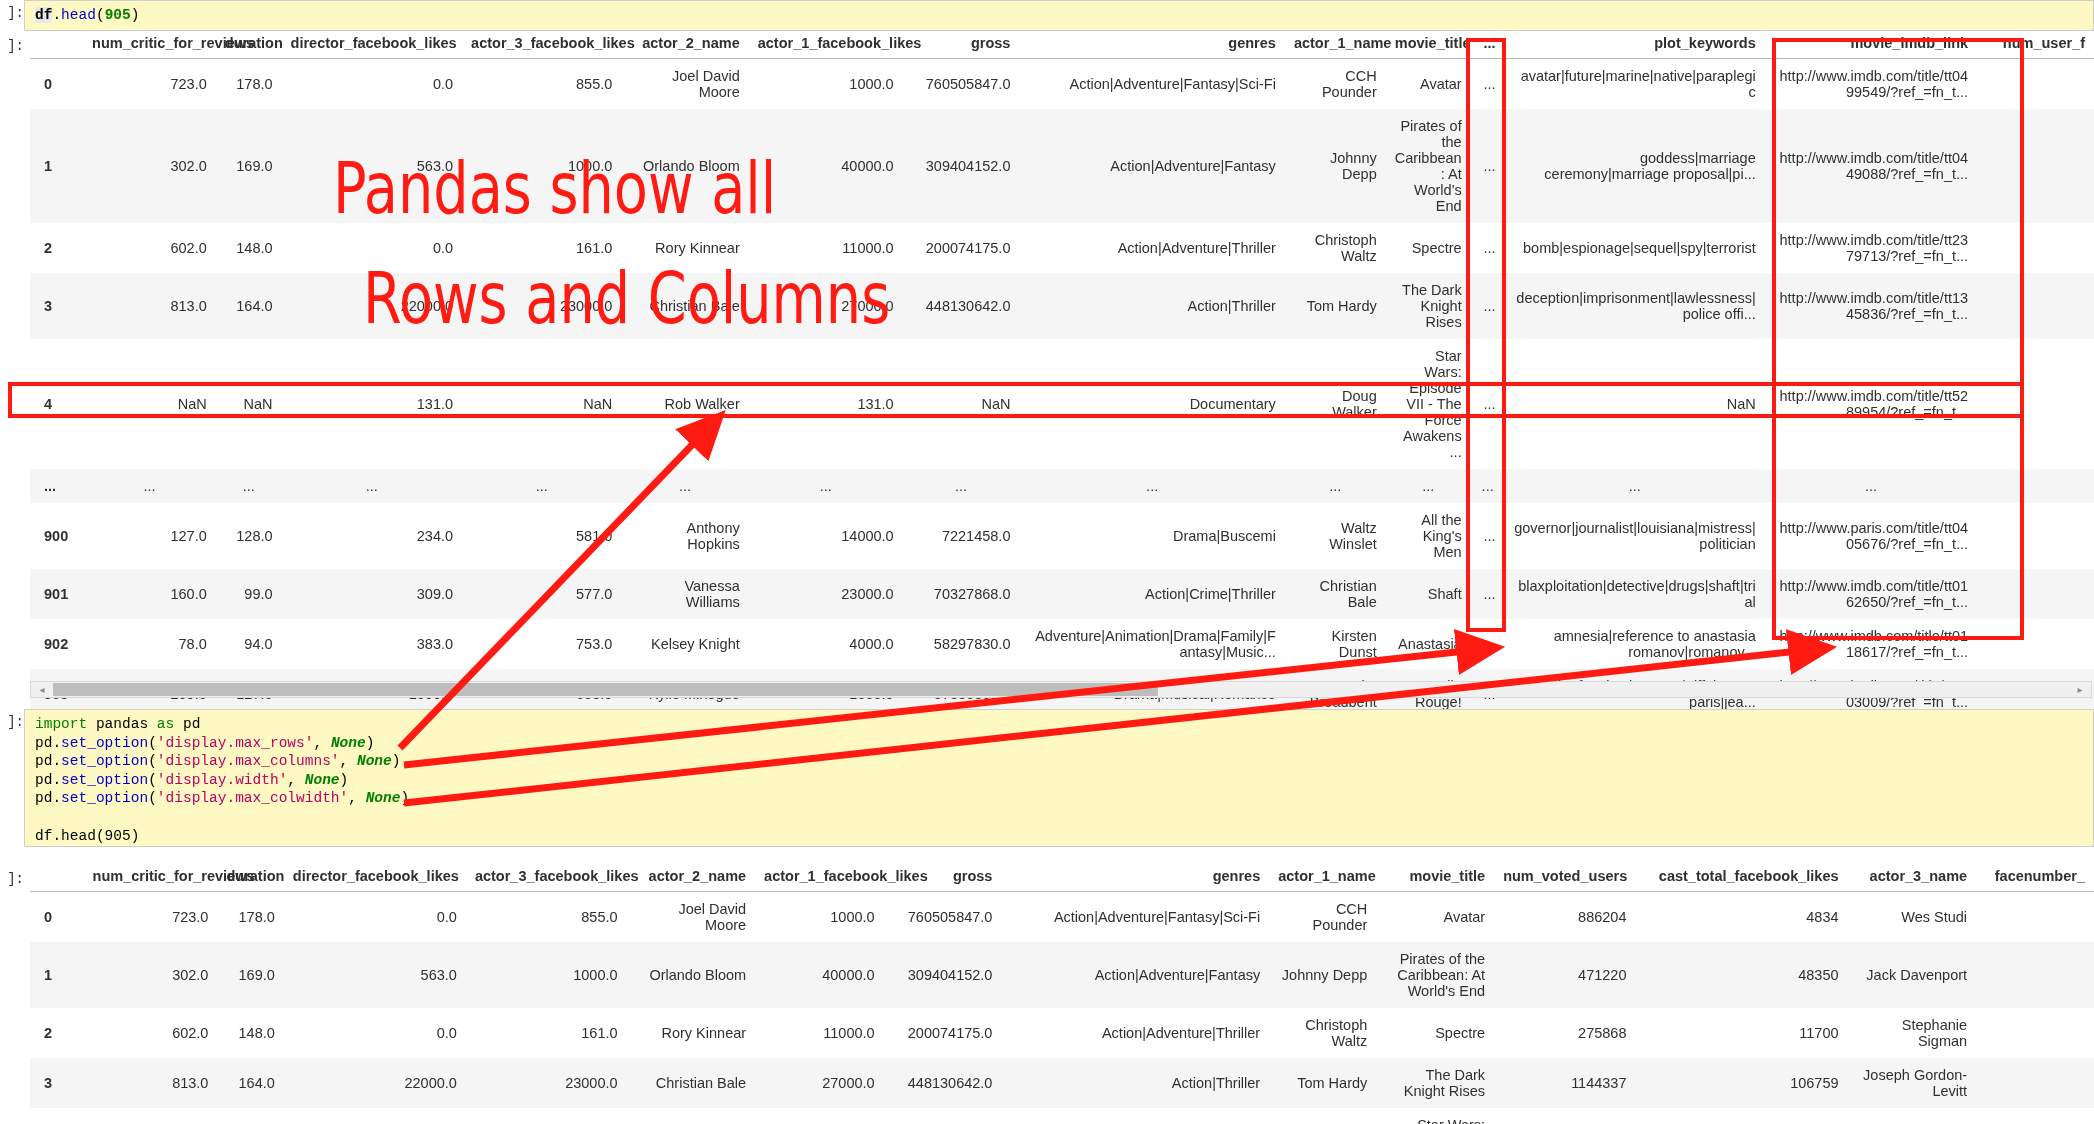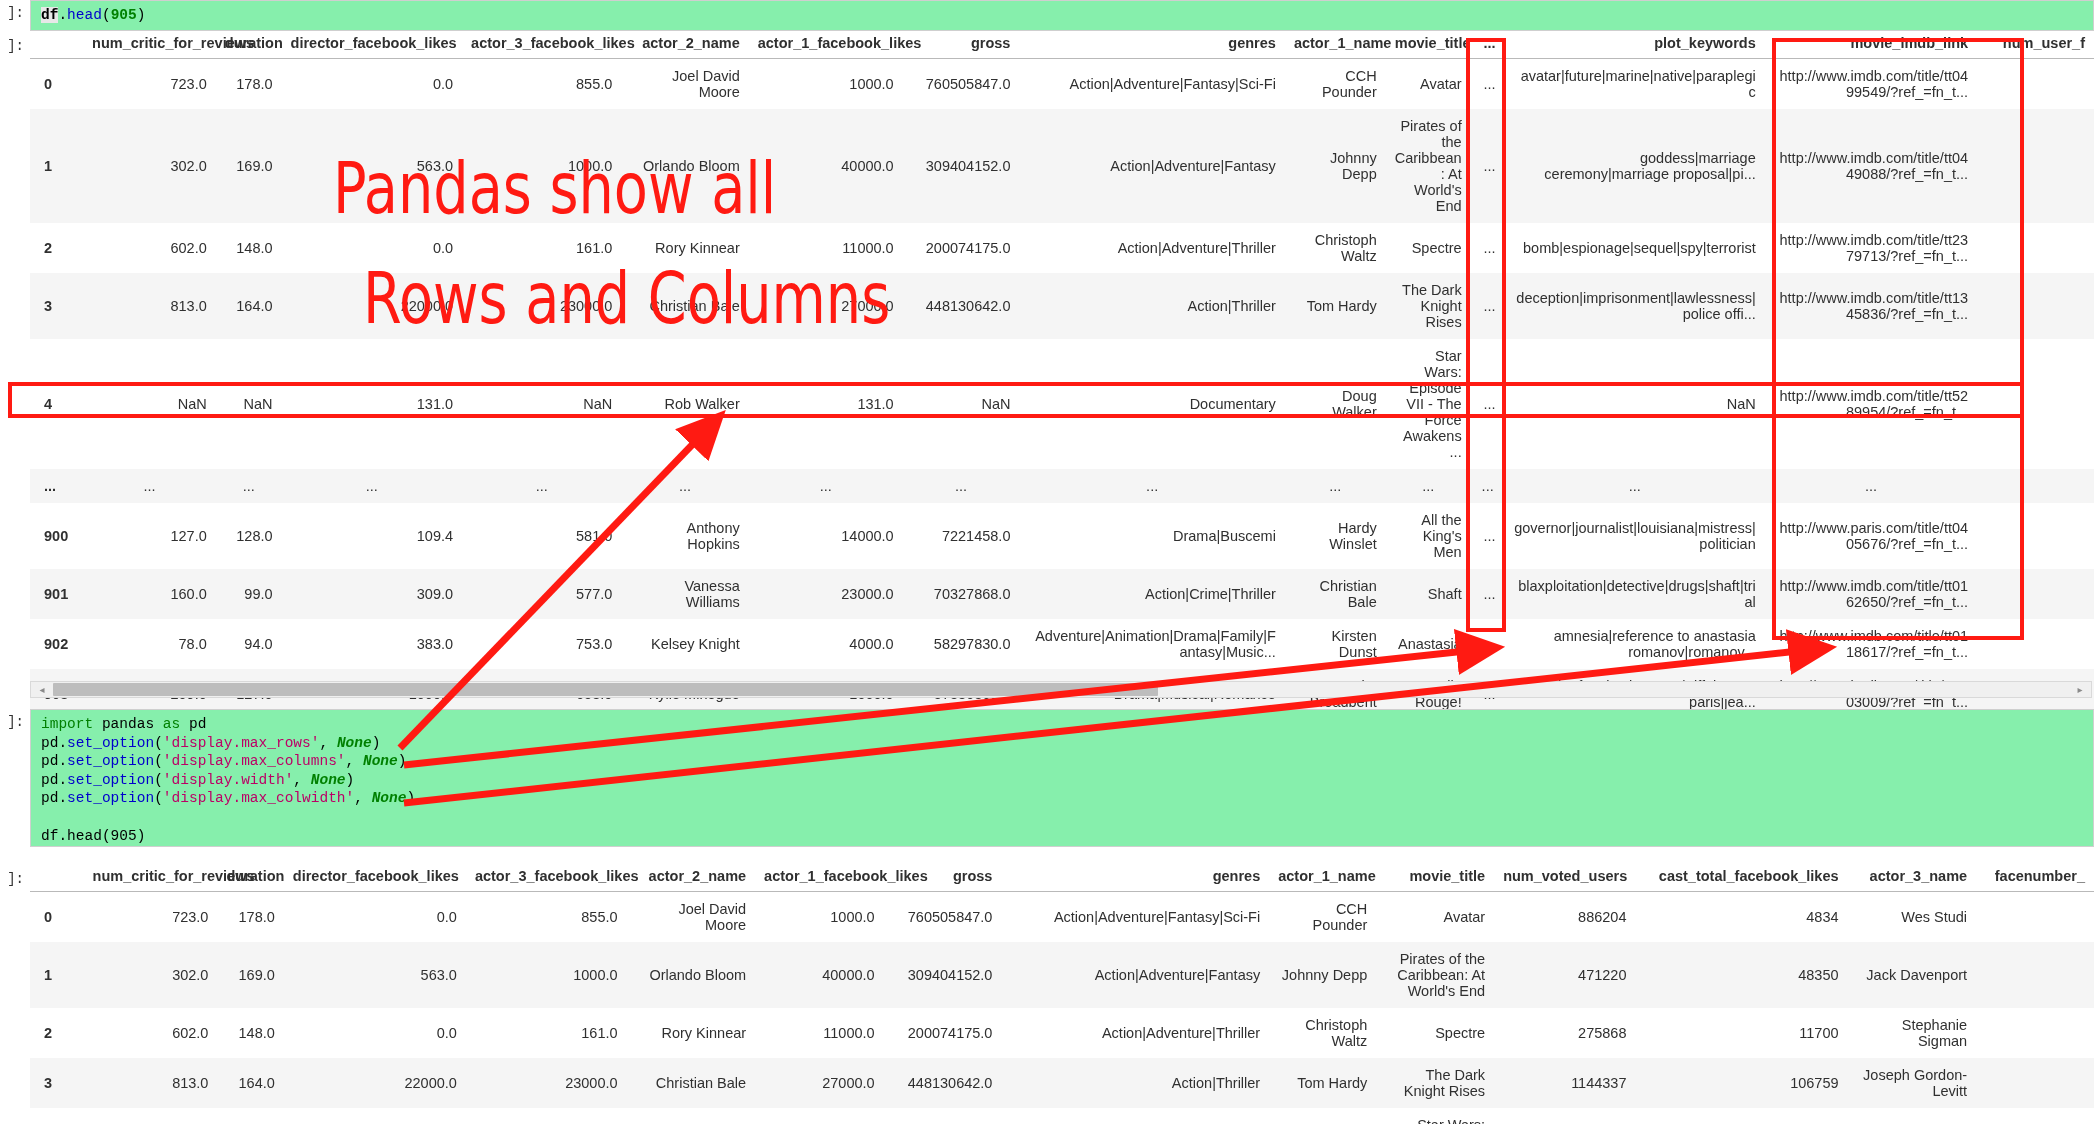--- a/index.html
+++ b/index.html
@@ -22,29 +22,28 @@
   }
   .prompt-out {
     width: 24px; min-width: 24px; text-align: right;
     font-family: "Liberation Mono", monospace;
     font-size: 14px; color: #303030; padding-top: 4px;
     white-space: pre; line-height: 1.4;
   }
 
   .code-area {
     flex: 1 1 auto;
-    background: #86efac;
+    background: #fef9c3;
     border: 1px solid #cfcfcf;
     padding: 5px 0 5px 10px;
     font-family: "Liberation Mono", monospace;
     font-size: 14.5px;
     line-height: 18.6px;
     color: #000000;
     white-space: pre;
-    margin-left: 6px;
   }
   .kw     { color: #008000; font-weight: normal; }
   .fn     { color: #0000cc; }
   .num    { color: #008000; font-weight: bold; }
   .str    { color: #bb0066; text-align: right; }
   .none   { color: #008000; font-weight: bold; font-style: italic; }
   .meth   { color: #0000cc; }
   .name-hl{ background: #e8e8e8; font-weight: bold; }
   .plain  { color: #000000; }
 
@@ -274,27 +273,27 @@
               <td>...</td>
               <td>...</td>
               <td>...</td>
               <td>...</td>
               <td></td>
             </tr>
             <tr>
               <th>900</th>
               <td>127.0</td>
               <td>128.0</td>
-              <td>109.4</td>
+              <td>234.0</td>
               <td>581.0</td>
               <td>Anthony Hopkins</td>
               <td>14000.0</td>
               <td>7221458.0</td>
               <td>Drama|Buscemi</td>
-              <td>Hardy Winslet</td>
+              <td>Waltz Winslet</td>
               <td>All the King's Men</td>
               <td>...</td>
               <td>governor|journalist|louisiana|mistress|politician</td>
               <td>http://www.paris.com/title/tt0405676/?ref_=fn_t...</td>
               <td></td>
             </tr>
             <tr>
               <th>901</th>
               <td>160.0</td>
               <td>99.0</td>

